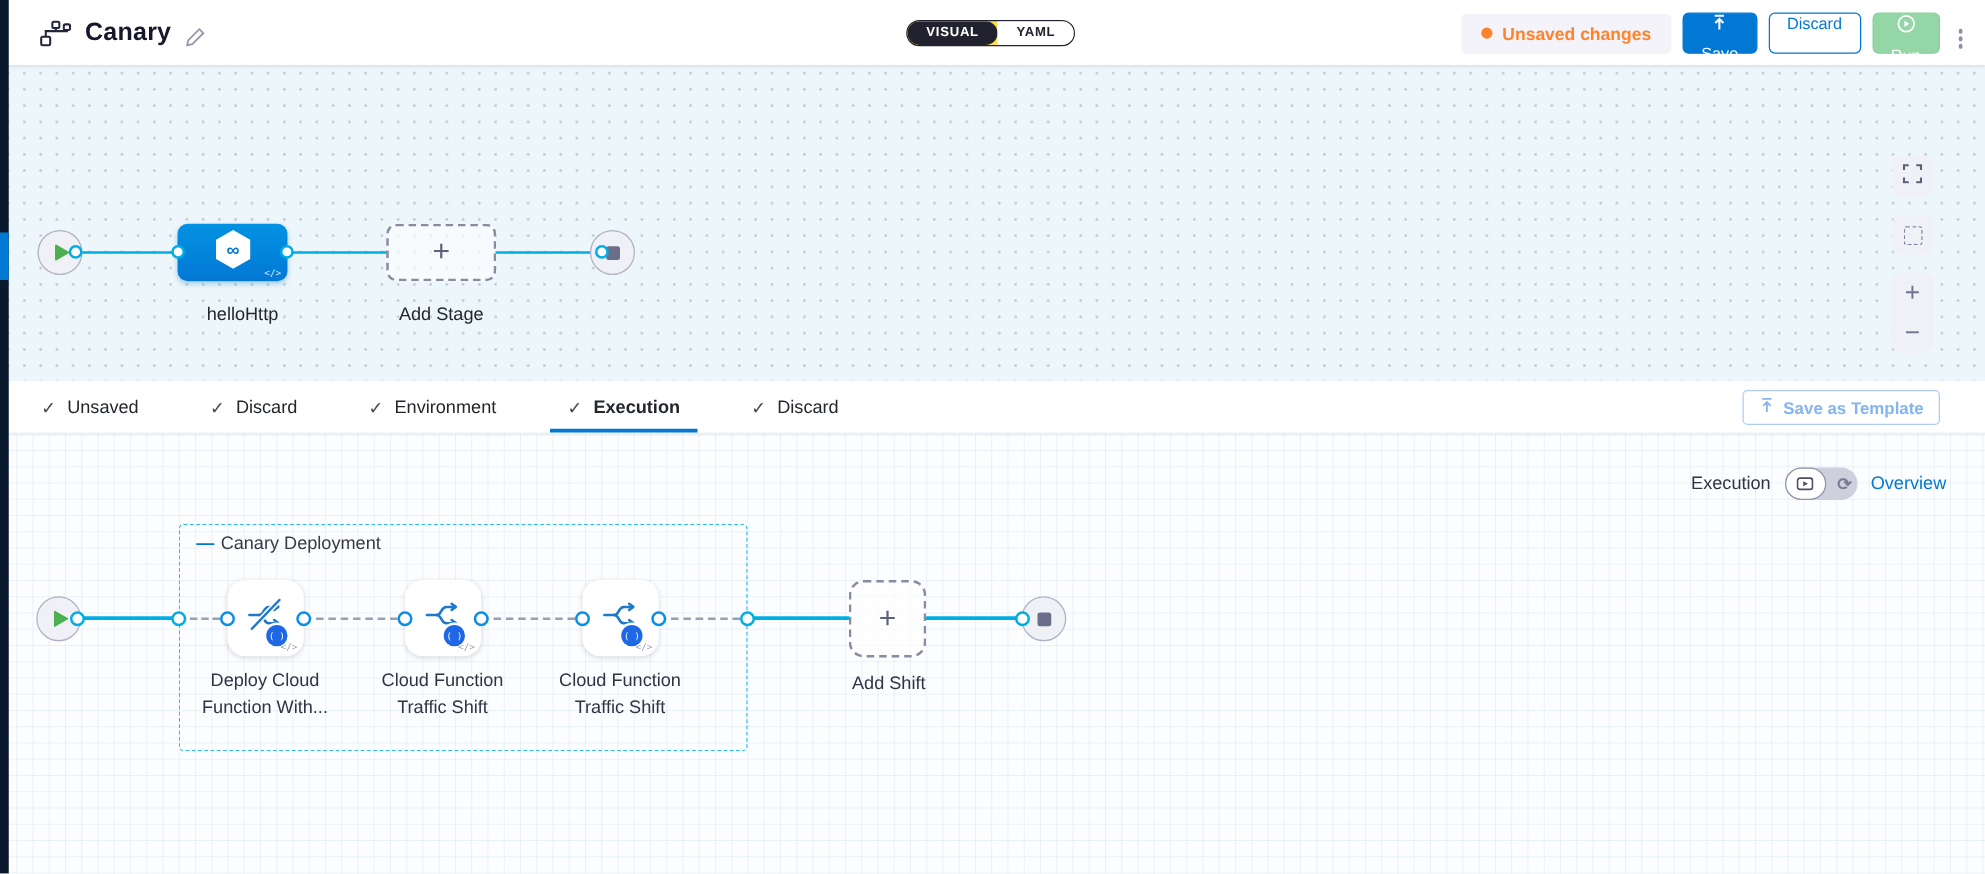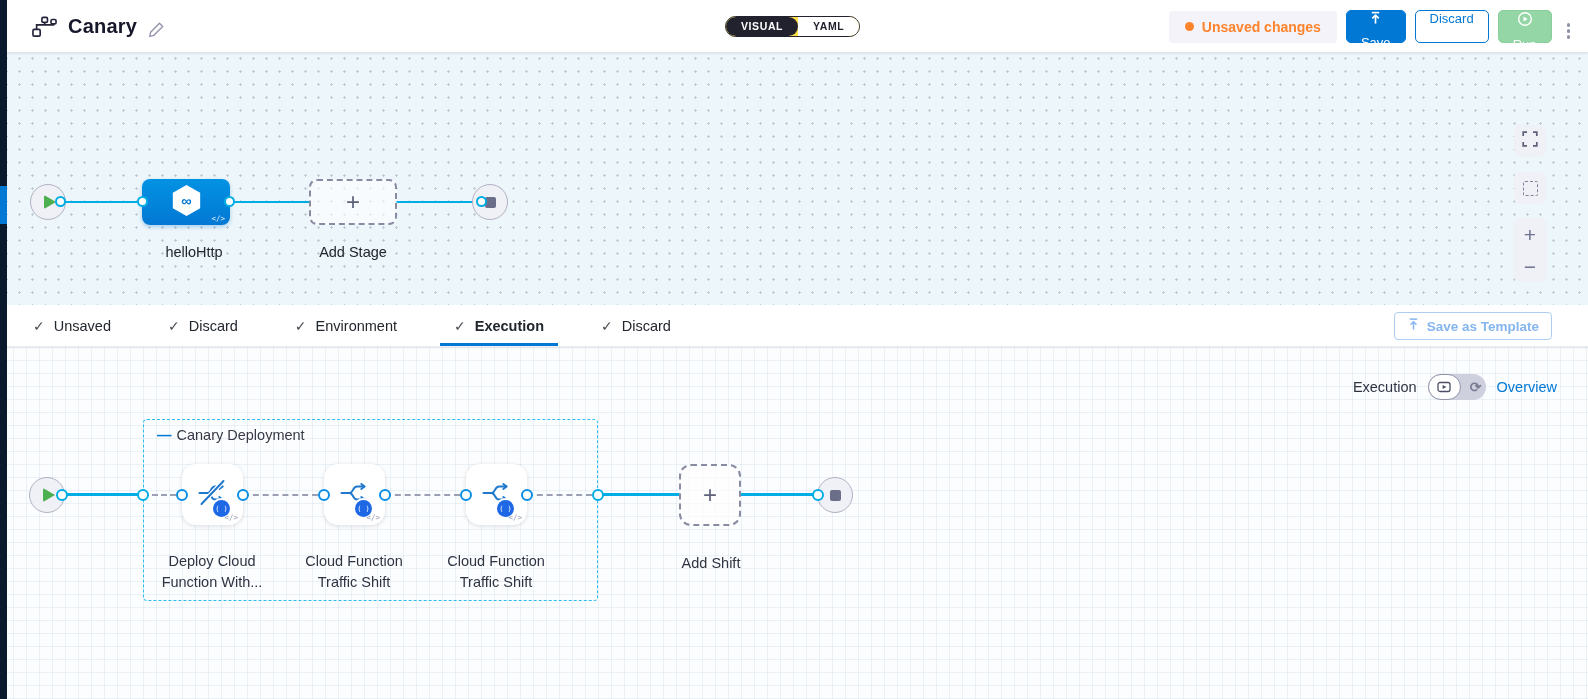--- a/index.html
+++ b/index.html
@@ -106,21 +106,21 @@
 
   .step-card { position:absolute; top:117px; width:61px; height:61px; background:#fff; border-radius:14px;
                box-shadow:0 1px 4px rgba(40,41,61,.16); display:flex; align-items:center; justify-content:center;
                cursor:pointer; }
   .step-badge { position:absolute; right:13px; bottom:8px; width:17px; height:17px; border-radius:50%;
                 background:#1e68e6; color:#fff; font-size:7px; display:flex; align-items:center;
                 justify-content:center; box-shadow:0 0 0 2px #fff; font-family:"DejaVu Sans Mono", monospace; }
   .step-code { position:absolute; right:5px; bottom:3px; font-size:7.5px; color:#9aa0b5;
                font-family:"DejaVu Sans Mono", monospace; }
   .step-label { position:absolute; top:188px; width:130px; text-align:center; font-size:14.5px;
-                line-height:21px; color:#2f3342;margin-top:16px; }
+                line-height:21px; color:#2f3342; }
   .node-circle2 { position:absolute; width:36px; height:36px; border-radius:50%; background:#f0f0f7;
                   border:1px solid #b0b1c3; display:flex; align-items:center; justify-content:center; }
 </style>
 </head>
 <body>
 
 <div class="app">
 
   <div class="left-strip">
     <div class="left-strip-ind"></div>

